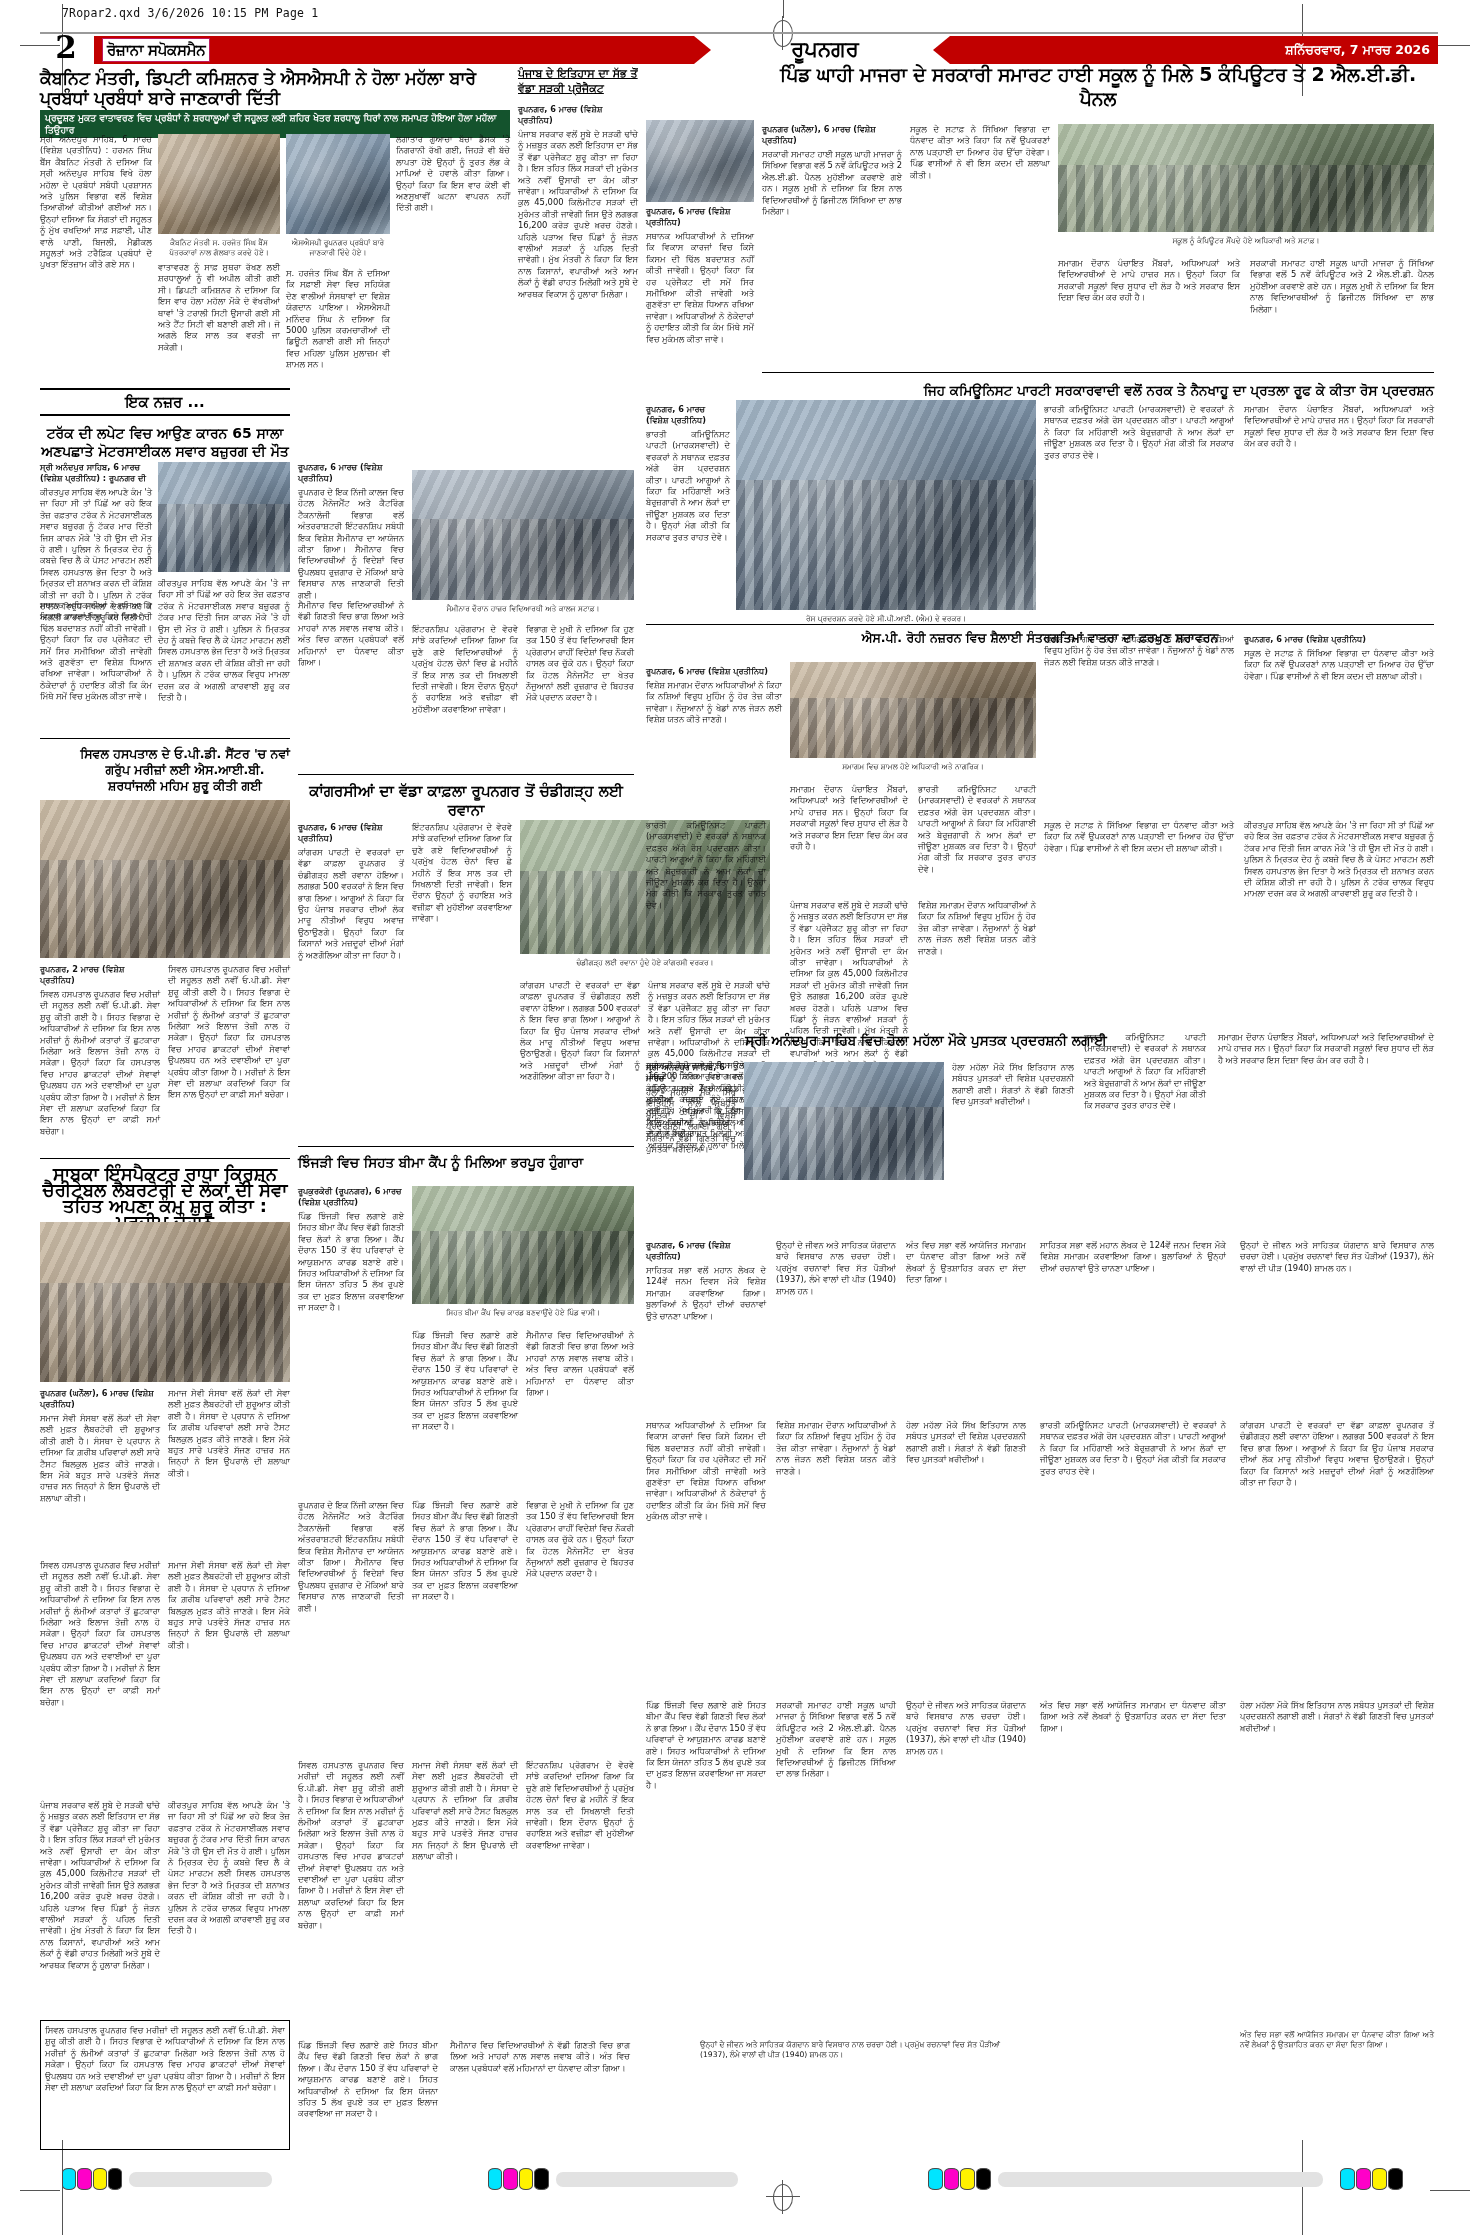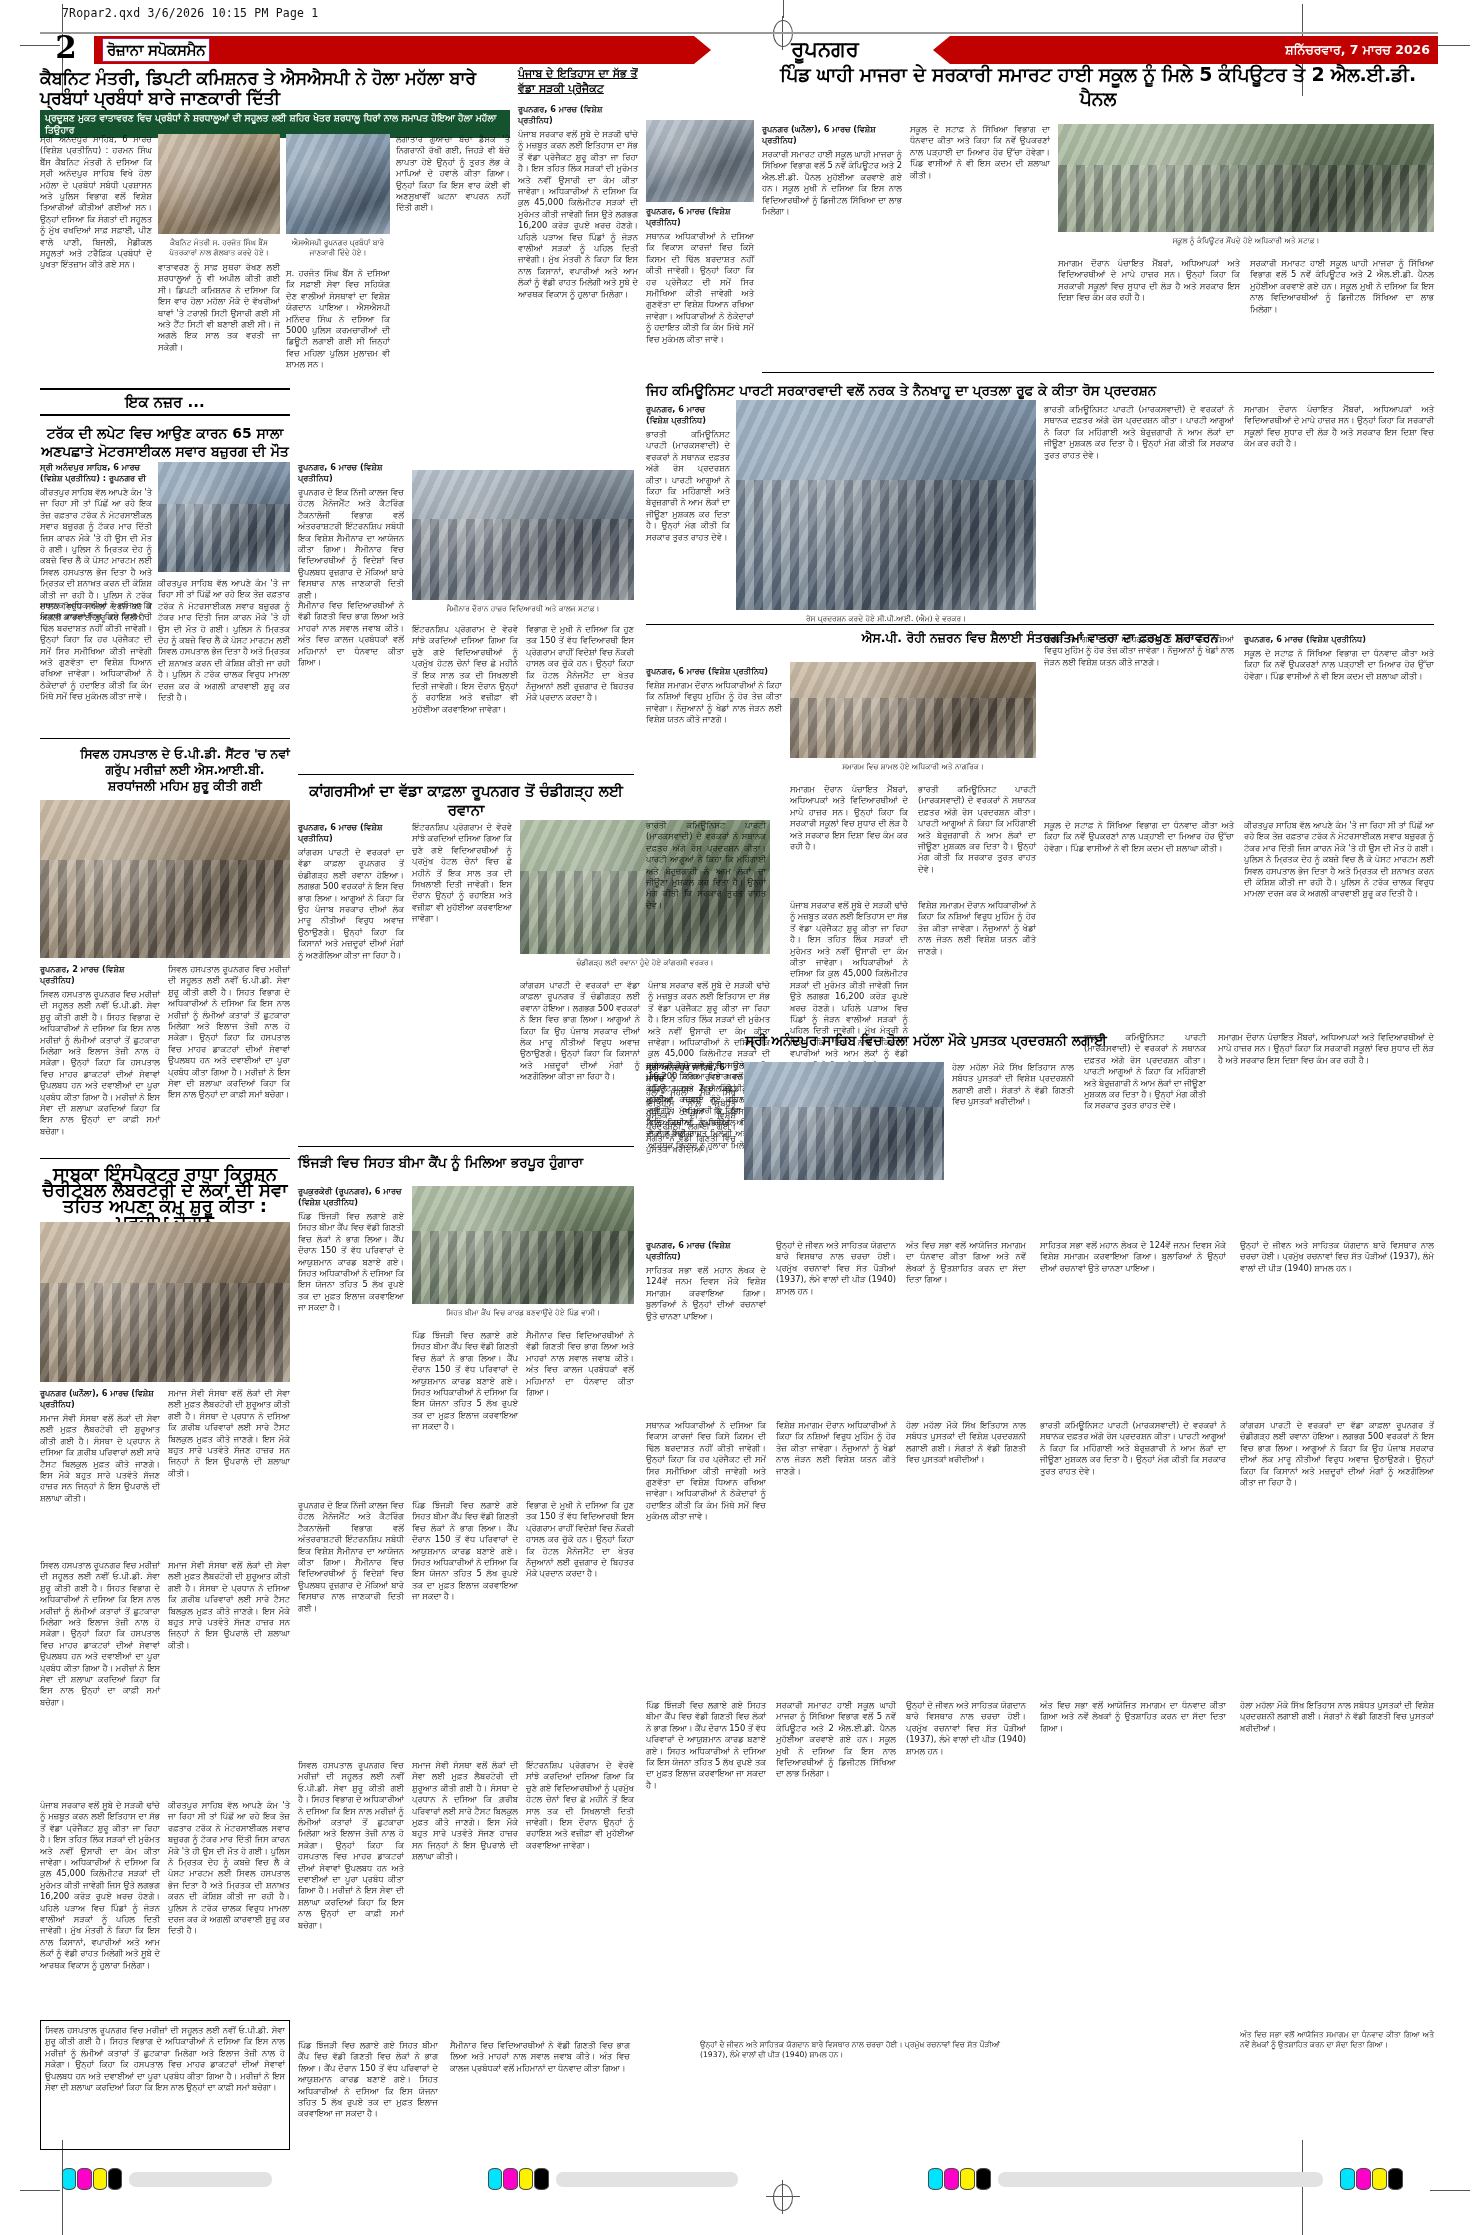--- a/index.html
+++ b/index.html
@@ -160,21 +160,21 @@
   <div class="col" style="left:1058px;top:258px;width:182px;">
     <div class="body">ਸਮਾਗਮ ਦੌਰਾਨ ਪੰਚਾਇਤ ਮੈਂਬਰਾਂ, ਅਧਿਆਪਕਾਂ ਅਤੇ ਵਿਦਿਆਰਥੀਆਂ ਦੇ ਮਾਪੇ ਹਾਜ਼ਰ ਸਨ। ਉਨ੍ਹਾਂ ਕਿਹਾ ਕਿ ਸਰਕਾਰੀ ਸਕੂਲਾਂ ਵਿਚ ਸੁਧਾਰ ਦੀ ਲੋੜ ਹੈ ਅਤੇ ਸਰਕਾਰ ਇਸ ਦਿਸ਼ਾ ਵਿਚ ਕੰਮ ਕਰ ਰਹੀ ਹੈ।</div>
   </div>
   <div class="col" style="left:1250px;top:258px;width:184px;">
     <div class="body">ਸਰਕਾਰੀ ਸਮਾਰਟ ਹਾਈ ਸਕੂਲ ਘਾਹੀ ਮਾਜਰਾ ਨੂੰ ਸਿੱਖਿਆ ਵਿਭਾਗ ਵਲੋਂ 5 ਨਵੇਂ ਕੰਪਿਊਟਰ ਅਤੇ 2 ਐਲ.ਈ.ਡੀ. ਪੈਨਲ ਮੁਹੱਈਆ ਕਰਵਾਏ ਗਏ ਹਨ। ਸਕੂਲ ਮੁਖੀ ਨੇ ਦਸਿਆ ਕਿ ਇਸ ਨਾਲ ਵਿਦਿਆਰਥੀਆਂ ਨੂੰ ਡਿਜੀਟਲ ਸਿੱਖਿਆ ਦਾ ਲਾਭ ਮਿਲੇਗਾ।</div>
   </div>
 
   <div class="rule" style="position:absolute;left:762px;top:372px;width:672px;"></div>
 
   <div class="col" style="left:646px;top:382px;width:788px;">
-    <div class="hl h3" style="font-size:13.5px;line-height:17px;text-align:left;">ਜਿਹ ਕਮਿਊਨਿਸਟ ਪਾਰਟੀ ਸਰਕਾਰਵਾਦੀ ਵਲੋਂ ਨਰਕ ਤੇ ਨੈਨਖਾਹੂ ਦਾ ਪ੍ਰਤਲਾ ਰੂਫ ਕੇ ਕੀਤਾ ਰੋਸ ਪ੍ਰਦਰਸ਼ਨ</div>
+    <div class="hl h3" style="font-size:13.5px;line-height:17px;text-align:right;">ਜਿਹ ਕਮਿਊਨਿਸਟ ਪਾਰਟੀ ਸਰਕਾਰਵਾਦੀ ਵਲੋਂ ਨਰਕ ਤੇ ਨੈਨਖਾਹੂ ਦਾ ਪ੍ਰਤਲਾ ਰੂਫ ਕੇ ਕੀਤਾ ਰੋਸ ਪ੍ਰਦਰਸ਼ਨ</div>
   </div>
   <div class="photo cool" style="position:absolute;left:736px;top:400px;width:300px;height:210px;">
     <div class="crowd"></div>
   </div>
   <div class="col" style="left:646px;top:404px;width:84px;">
     <div class="byline">ਰੂਪਨਗਰ, 6 ਮਾਰਚ (ਵਿਸ਼ੇਸ਼ ਪ੍ਰਤੀਨਿਧ)</div>
     <div class="body" style="margin-top:3px;">ਭਾਰਤੀ ਕਮਿਊਨਿਸਟ ਪਾਰਟੀ (ਮਾਰਕਸਵਾਦੀ) ਦੇ ਵਰਕਰਾਂ ਨੇ ਸਥਾਨਕ ਦਫ਼ਤਰ ਅੱਗੇ ਰੋਸ ਪ੍ਰਦਰਸ਼ਨ ਕੀਤਾ। ਪਾਰਟੀ ਆਗੂਆਂ ਨੇ ਕਿਹਾ ਕਿ ਮਹਿੰਗਾਈ ਅਤੇ ਬੇਰੁਜ਼ਗਾਰੀ ਨੇ ਆਮ ਲੋਕਾਂ ਦਾ ਜੀਊਣਾ ਮੁਸ਼ਕਲ ਕਰ ਦਿਤਾ ਹੈ। ਉਨ੍ਹਾਂ ਮੰਗ ਕੀਤੀ ਕਿ ਸਰਕਾਰ ਤੁਰਤ ਰਾਹਤ ਦੇਵੇ।</div>
   </div>
   <div class="col" style="left:1044px;top:404px;width:190px;">
     <div class="body">ਭਾਰਤੀ ਕਮਿਊਨਿਸਟ ਪਾਰਟੀ (ਮਾਰਕਸਵਾਦੀ) ਦੇ ਵਰਕਰਾਂ ਨੇ ਸਥਾਨਕ ਦਫ਼ਤਰ ਅੱਗੇ ਰੋਸ ਪ੍ਰਦਰਸ਼ਨ ਕੀਤਾ। ਪਾਰਟੀ ਆਗੂਆਂ ਨੇ ਕਿਹਾ ਕਿ ਮਹਿੰਗਾਈ ਅਤੇ ਬੇਰੁਜ਼ਗਾਰੀ ਨੇ ਆਮ ਲੋਕਾਂ ਦਾ ਜੀਊਣਾ ਮੁਸ਼ਕਲ ਕਰ ਦਿਤਾ ਹੈ। ਉਨ੍ਹਾਂ ਮੰਗ ਕੀਤੀ ਕਿ ਸਰਕਾਰ ਤੁਰਤ ਰਾਹਤ ਦੇਵੇ।</div>

